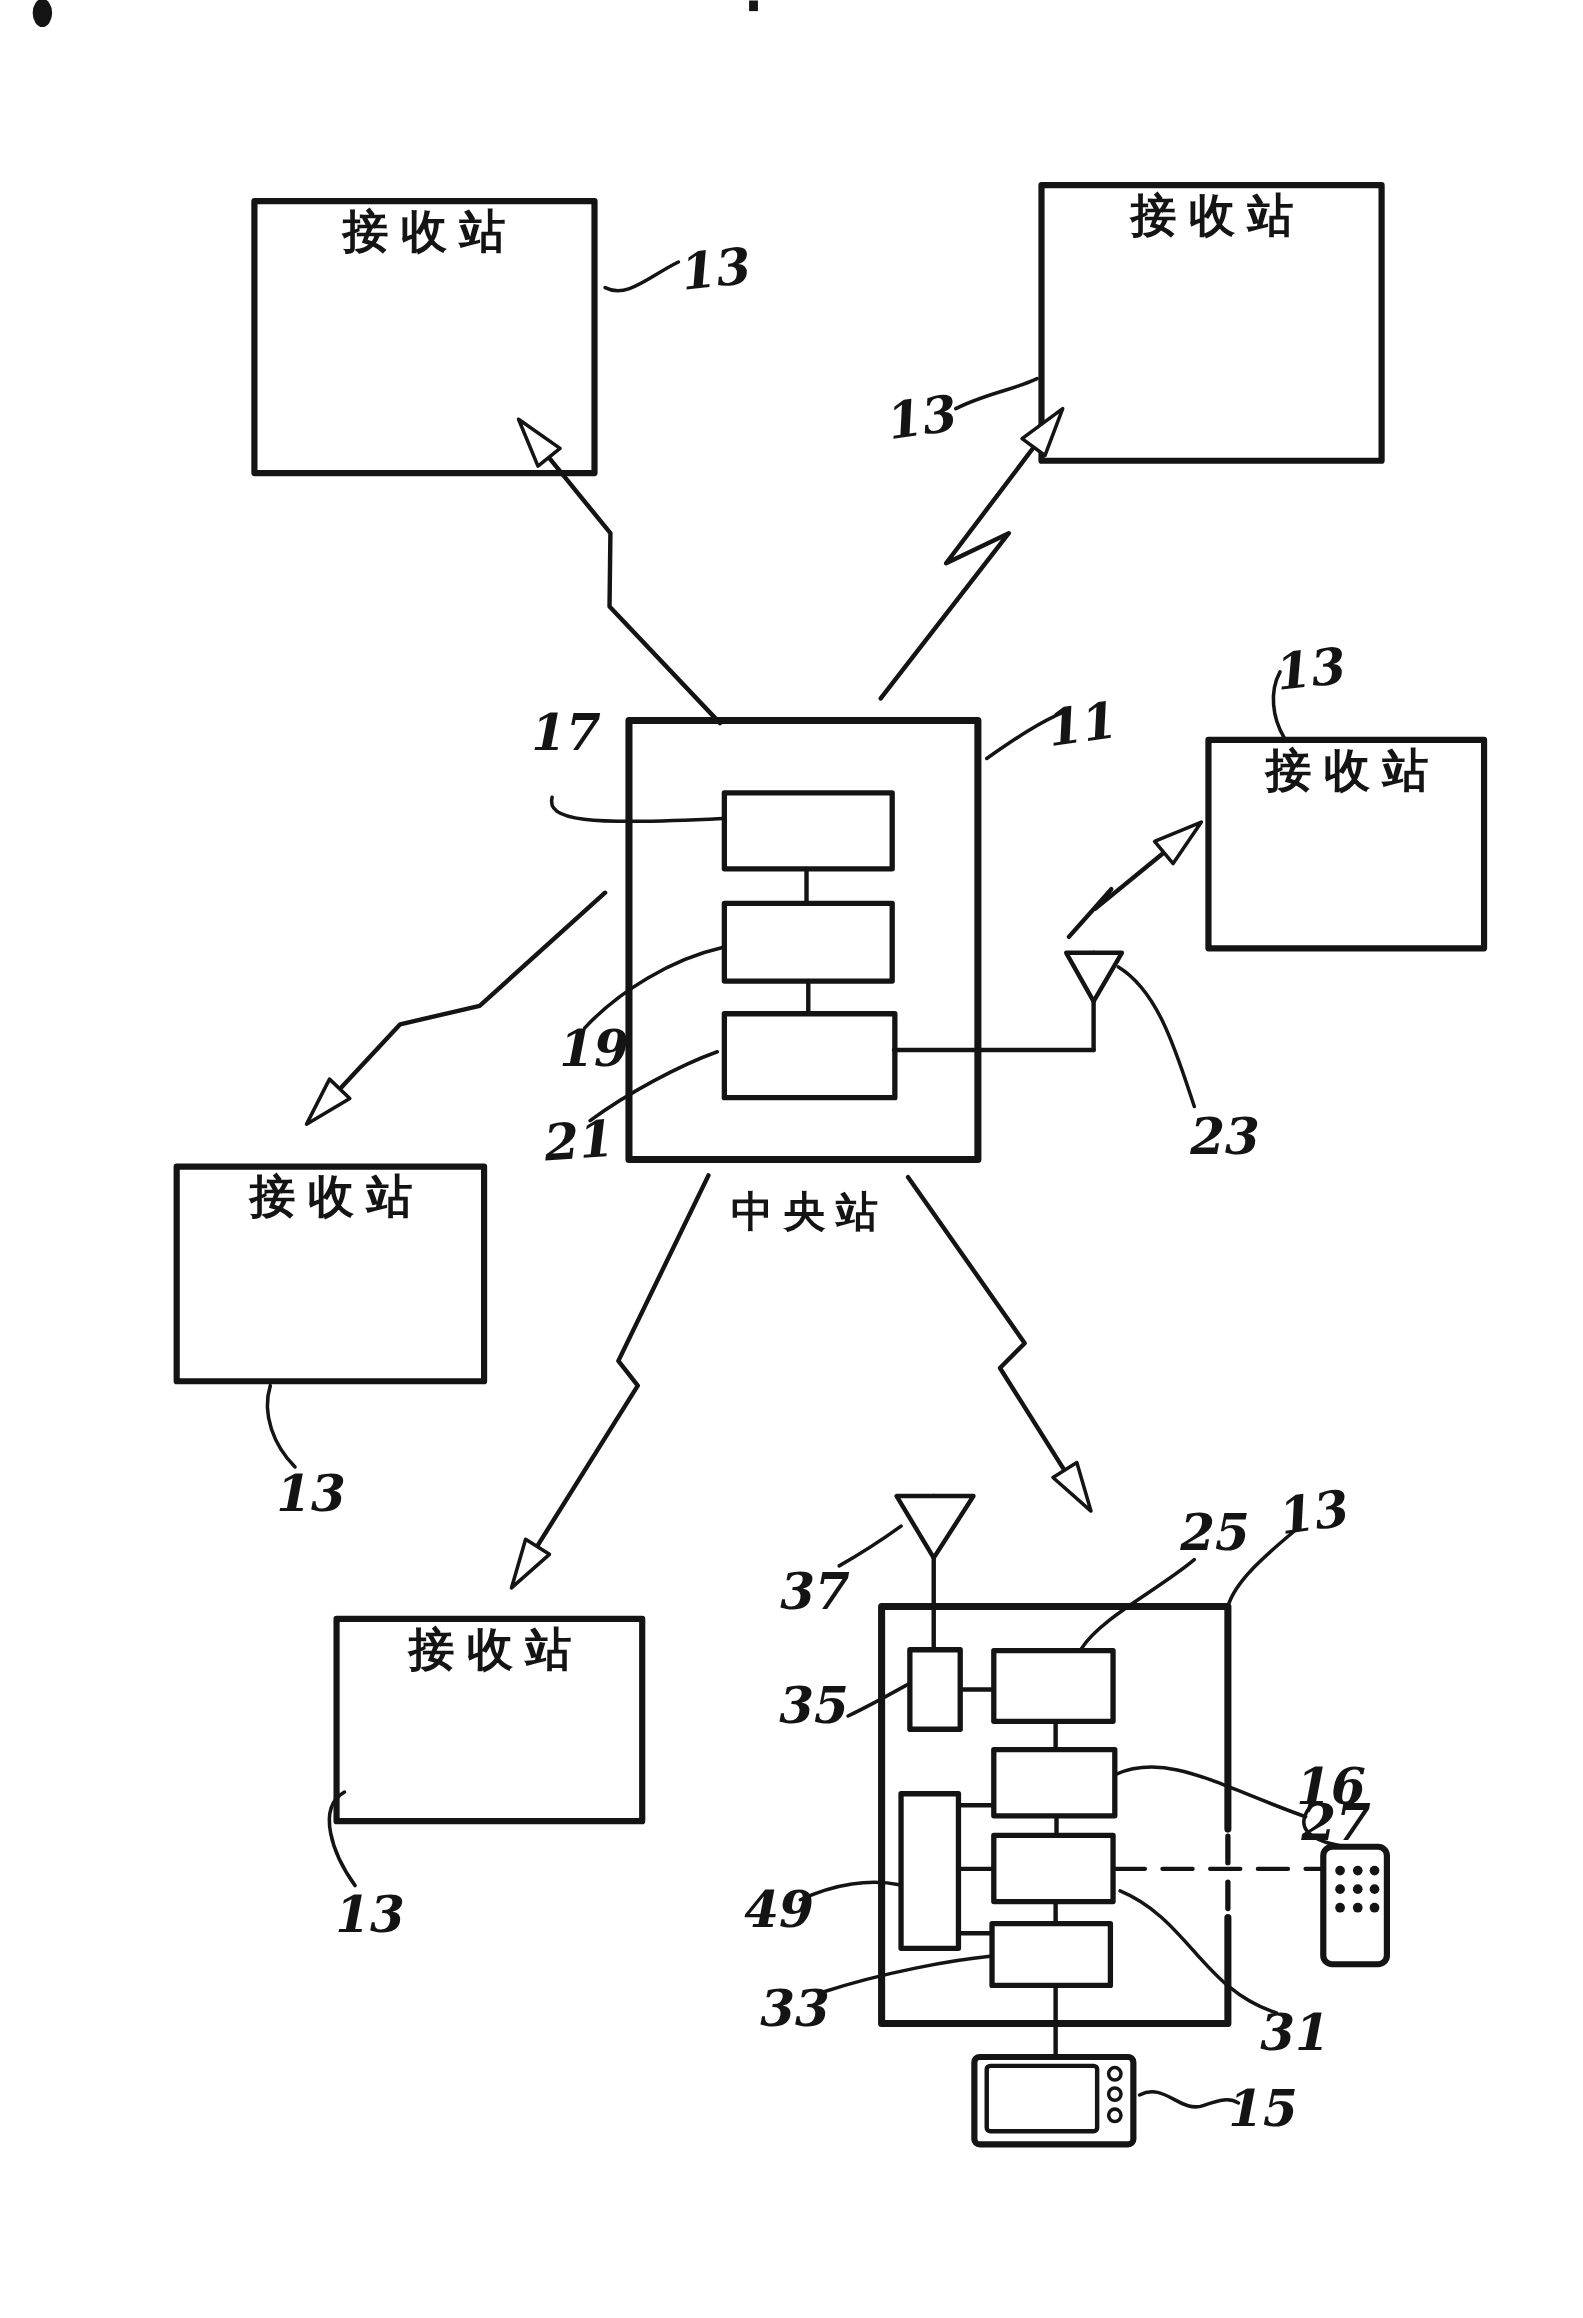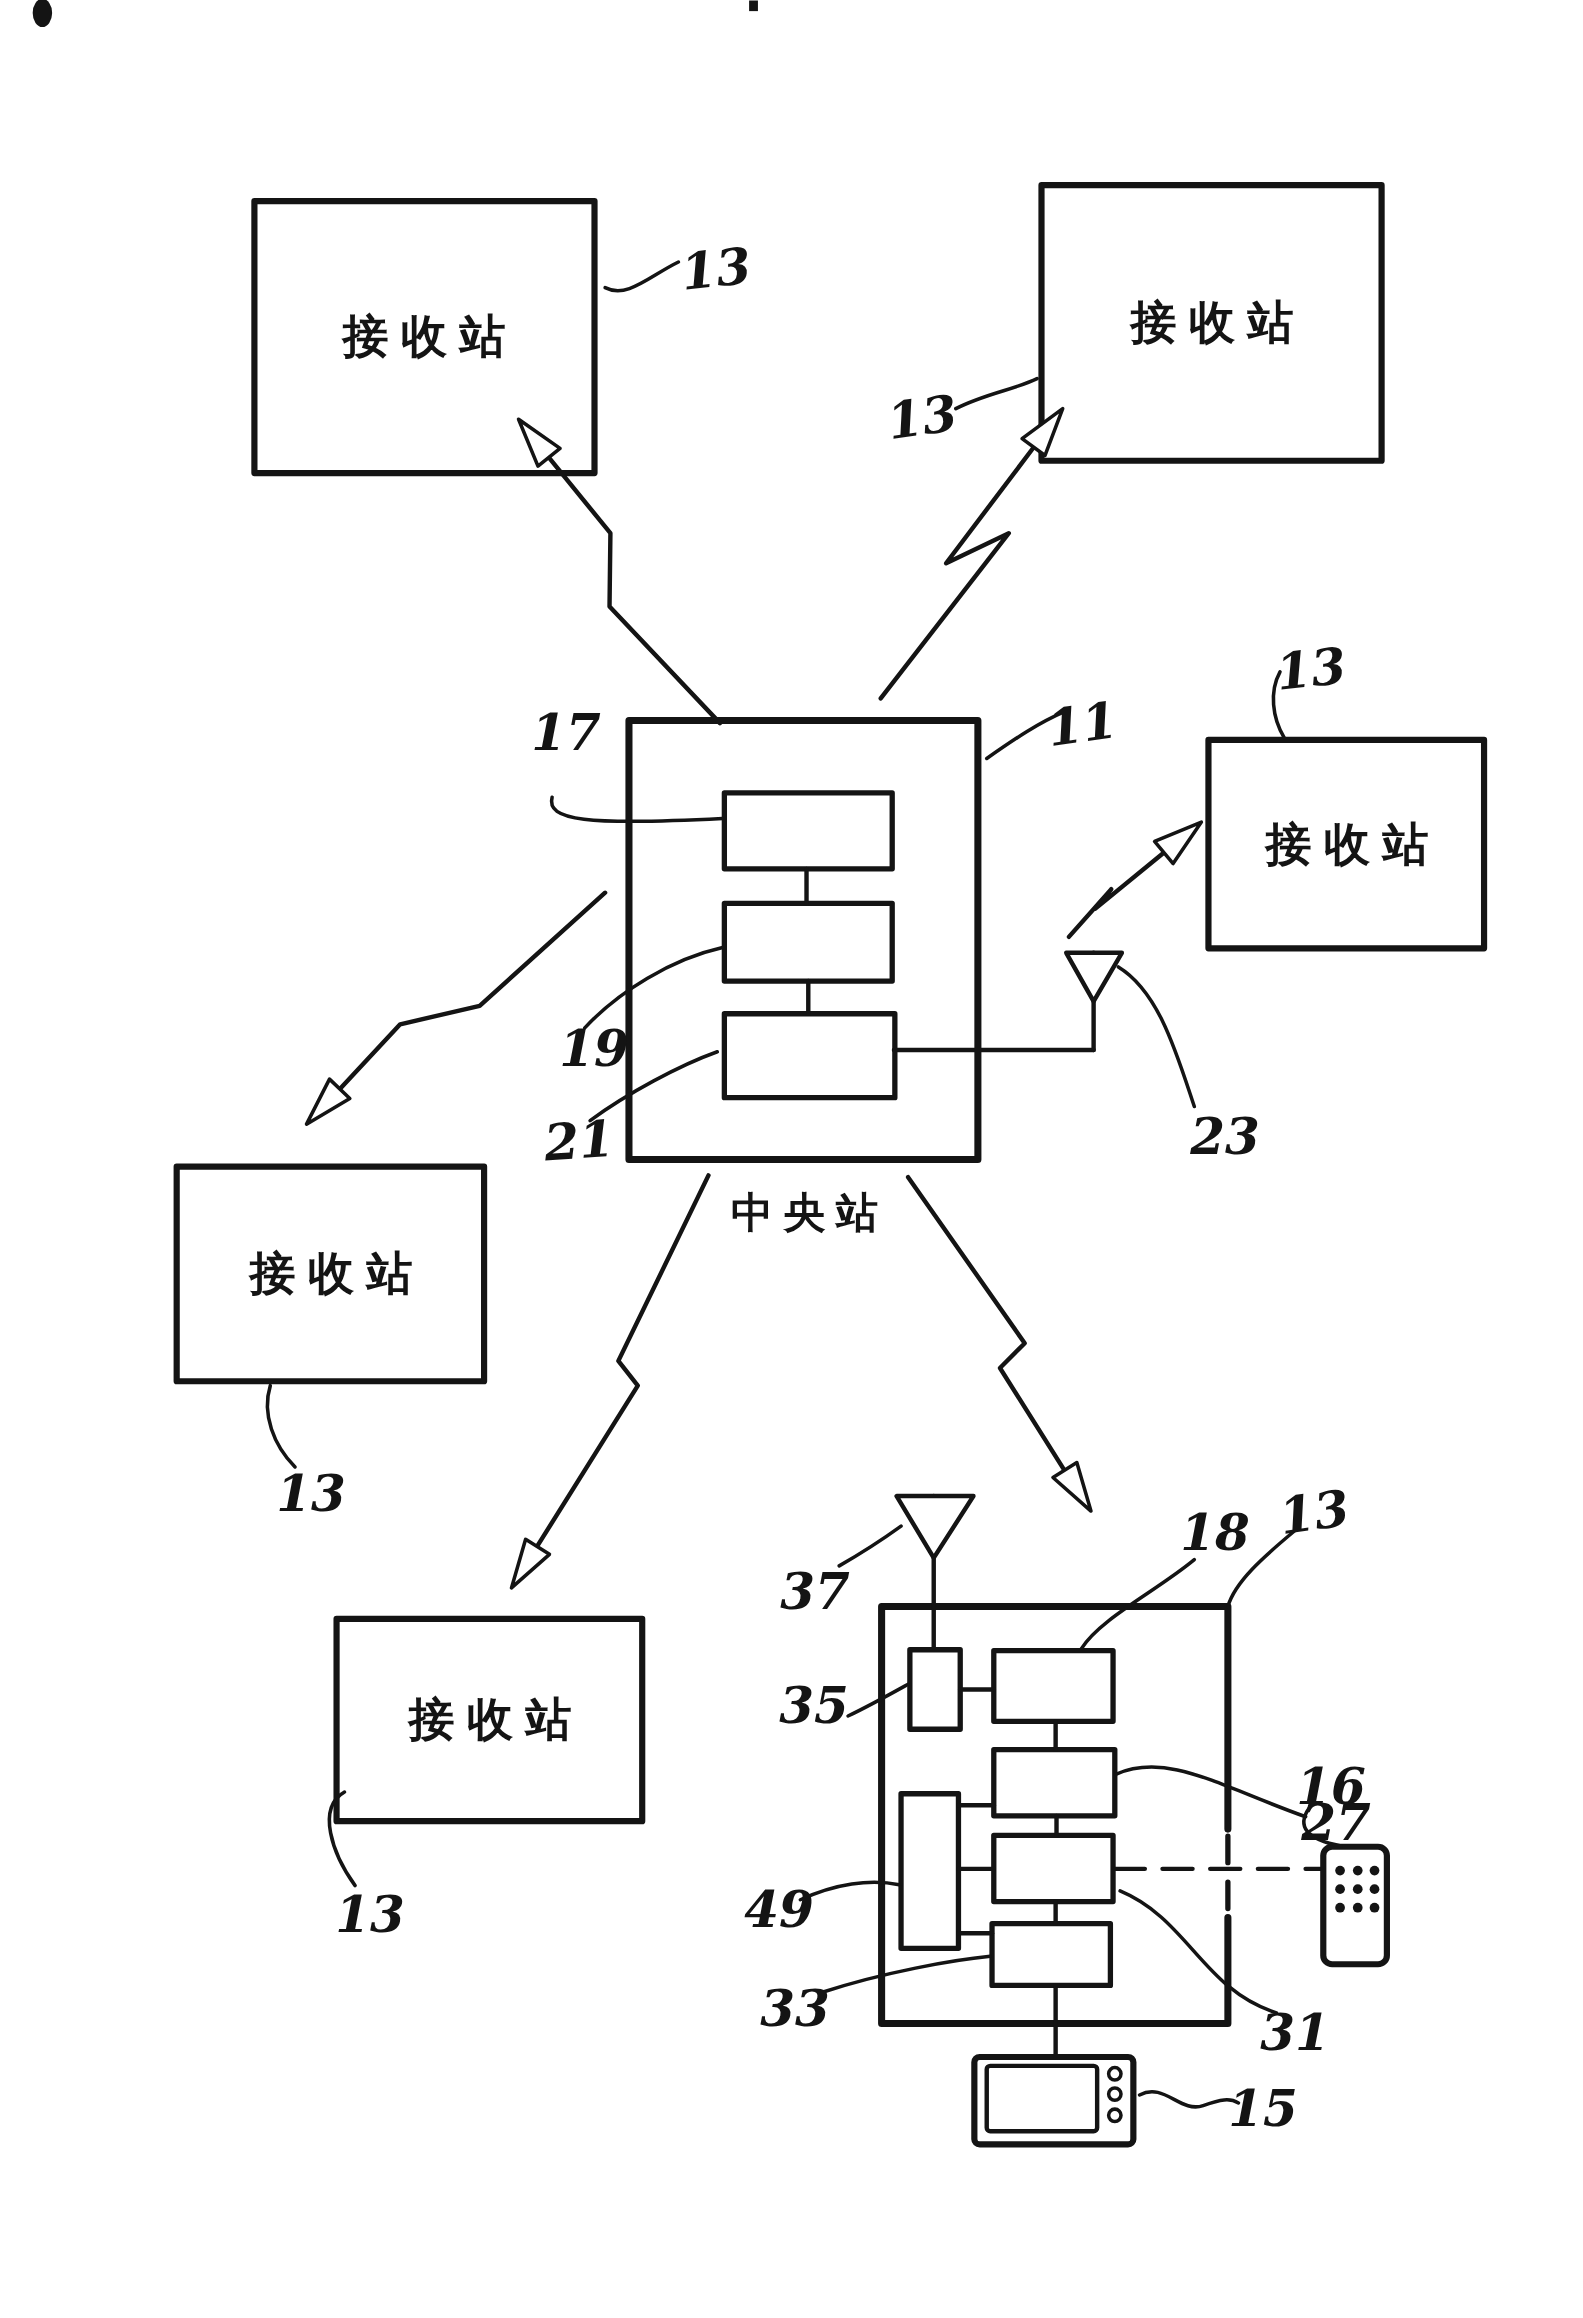--- a/index.html
+++ b/index.html
@@ -2,21 +2,21 @@
 <html style="font-size:14px"><head>
 <meta charset="utf-8">
 <style>
   html,body{margin:0;padding:0;background:#ffffff;}
   .canvas{
     position:relative;width:1583px;height:2319px;background:#ffffff;overflow:hidden;
     font-family:"DejaVu Sans","Liberation Sans",sans-serif;color:#141414;
   }
   .lines{position:absolute;left:0;top:0;width:1583px;height:2319px;}
   .box-label{
-    position:absolute;display:flex;align-items:center;justify-content:center;
+    position:absolute;display:flex;align-items:flex-start;justify-content:center;
     text-align:center;pointer-events:none;
   }
   .cn{
     font-family:"DejaVu Sans","Liberation Sans",sans-serif;
     font-weight:600;font-size:46px;letter-spacing:12.4px;text-indent:12.4px;color:#141414;
   }
   .cn-central{font-size:42px;letter-spacing:10.6px;text-indent:10.6px;}
   .ref{
     position:absolute;transform:translate(-50%,-50%);
     font-family:"DejaVu Serif","Liberation Serif",serif;
@@ -159,21 +159,21 @@
   <div class="ref" style="left:926px;top:412px;rotate:-8deg;">13</div>
   <div class="ref" style="left:1314px;top:665px;rotate:-6deg;">13</div>
   <div class="ref" style="left:311px;top:1493px;">13</div>
   <div class="ref" style="left:370px;top:1914px;">13</div>
   <div class="ref" style="left:1318px;top:1507px;rotate:-8deg;">13</div>
   <div class="ref" style="left:1086px;top:719px;rotate:-8deg;">11</div>
   <div class="ref" style="left:566px;top:732px;">17</div>
   <div class="ref" style="left:594px;top:1048px;">19</div>
   <div class="ref" style="left:581px;top:1138px;rotate:-4deg;">21</div>
   <div class="ref" style="left:1225px;top:1136px;">23</div>
-  <div class="ref" style="left:1215px;top:1532px;">18</div>
+  <div class="ref" style="left:1215px;top:1532px;">25</div>
   <div class="ref" style="left:1336px;top:1822px;">27</div>
   <div class="ref" style="left:779px;top:1909px;">49</div>
   <div class="ref" style="left:1295px;top:2032px;">31</div>
   <div class="ref" style="left:795px;top:2008px;">33</div>
   <div class="ref" style="left:814px;top:1705px;">35</div>
   <div class="ref" style="left:815px;top:1591px;">37</div>
   <div class="ref" style="left:1263px;top:2108px;">15</div>
   <div class="ref" style="left:1331px;top:1786px;">16</div>
 
 </div>

